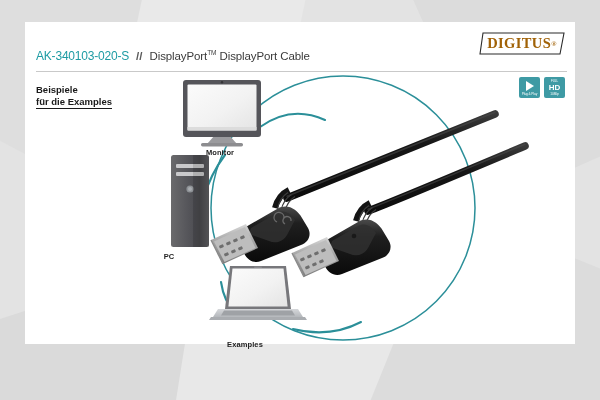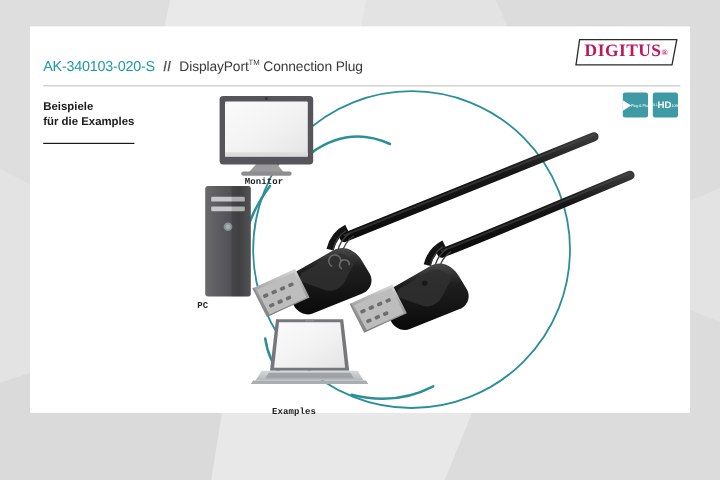--- a/index.html
+++ b/index.html
@@ -39,56 +39,56 @@
 
   
   .logo{
     position:absolute;right:10px;top:9px;width:86px;height:25px;
   }
   .logo svg{display:block;}
   .logo-text{
     position:absolute;left:0;top:0;width:86px;height:25px;
     display:flex;align-items:center;justify-content:center;
     font-family:"Liberation Serif",serif;
-    font-weight:bold;font-size:14.5px;color:#be185d;letter-spacing:0.4px;
+    font-weight:bold;font-size:14.5px;color:#a16207;letter-spacing:0.4px;
   }
   .logo-text sup{font-size:7px;vertical-align:super;}
 
   
   .badges{position:absolute;right:10px;top:55px;display:flex;gap:4px;}
   .badge{
     width:21px;height:21px;background:#3e9aa4;border-radius:2px;
-    display:flex;flex-direction:row;align-items:center;justify-content:center;
+    display:flex;flex-direction:column;align-items:center;justify-content:center;
     color:#ffffff;overflow:hidden;padding-top:1px;box-sizing:border-box;
   }
   .badge .bmain{font-size:8px;font-weight:bold;line-height:8px;}
   .badge .bsub{font-size:3.2px;line-height:4px;letter-spacing:-0.1px;white-space:nowrap;}
   .badge .btop{font-size:3px;line-height:3.5px;letter-spacing:-0.1px;}
   .badge .tri{
     width:0;height:0;border-left:8px solid #ffffff;
     border-top:5px solid transparent;border-bottom:5px solid transparent;
     margin-bottom:1px;
   }
 
   
   .caption{position:absolute;left:11px;top:62px;width:130px;}
   .cap-de{
     font-size:9.5px;font-weight:bold;color:#1a1a1a;line-height:11.5px;
-    display:inline-block;border-bottom:1px solid #1a1a1a;padding-bottom:12px;
+    display:inline-block;border-bottom:1px solid #1a1a1a;padding-bottom:1px;
   }
   .cap-en{font-size:9px;color:#9a9a9a;margin-top:5px;line-height:11px;}
 
   
   .diagram{position:absolute;left:0;top:0;width:550px;height:322px;}
   .diagram svg{display:block;}
 
   
   .dev-label{
     position:absolute;font-size:7.5px;font-weight:bold;color:#232323;
-    text-align:center;letter-spacing:0.1px;font-family:Liberation Mono, monospace;
+    text-align:center;letter-spacing:0.1px;
   }
   .lbl-monitor{left:155px;top:126px;width:80px;}
   .lbl-pc{left:114px;top:230px;width:60px;}
   .lbl-notebook{left:175px;top:318px;width:90px;}
 </style>
 </head>
 <body>
 
 <div id="stage">
 
@@ -107,21 +107,21 @@
       <svg width="86" height="25" viewBox="0 0 86 25">
         <polygon points="4,2 85,2 81,23 1,23" fill="none" stroke="#2b2b2b" stroke-width="1.1"></polygon>
       </svg>
       <div class="logo-text">
           <span>DIGITUS</span>
           <sup>®</sup>
         </div>
     </div>
 
     <div class="header">
-      <span class="sku">AK-340103-020-S</span><span class="slashes">//</span><span class="prodname"><span>DisplayPort</span><sup>TM</sup> <span>Connection Plug</span></span>
+      <span class="sku">AK-340103-020-S</span><span class="slashes">//</span><span class="prodname"><span>DisplayPort</span><sup>TM</sup> <span>DisplayPort Cable</span></span>
     </div>
     <div class="header-rule"></div>
 
     <div class="badges">
       <div class="badge">
         <div class="tri"></div>
         <div class="bsub">Plug &amp; Play</div>
       </div>
       <div class="badge">
         <div class="btop">FULL</div>

